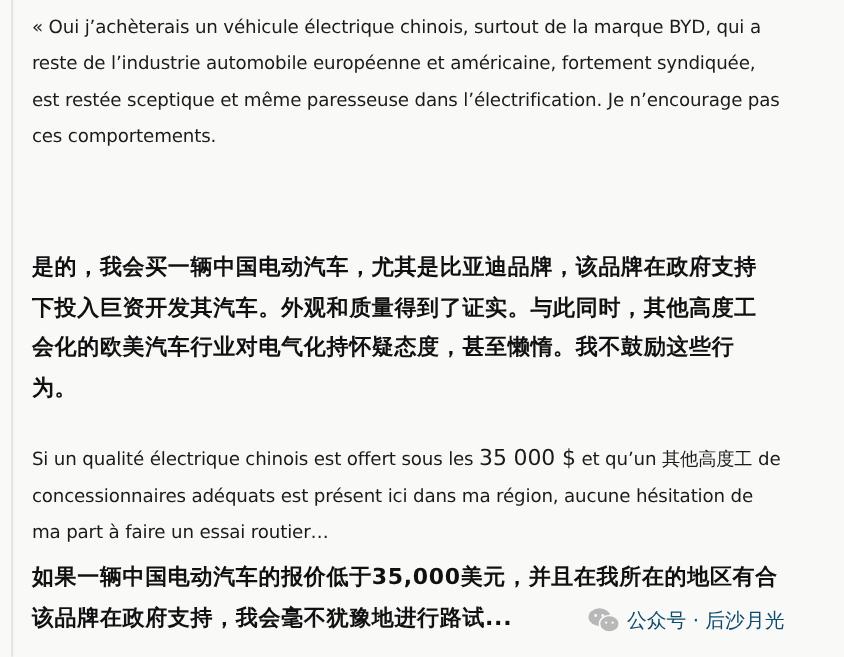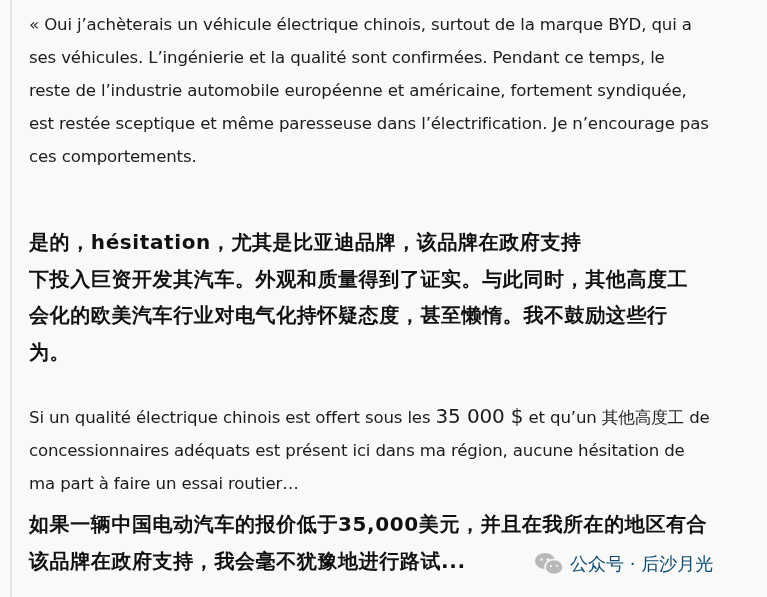--- a/index.html
+++ b/index.html
@@ -61,28 +61,27 @@
     }
     .wm-icon { width: 30px; height: 24px; display: inline-block; }
   </style>
 </head>
 <body>
 
 <div class="quote">
 
   <div class="para fr" style="top:8px;">
     <span class="line">« Oui j’achèterais un véhicule électrique chinois, surtout de la marque BYD, qui a</span>
-    <span class="line">ses véhicules. L’ingénierie et la qualité sont confirmées. Pendant ce temps, le</span>
     <span class="line">reste de l’industrie automobile européenne et américaine, fortement syndiquée,</span>
     <span class="line">est restée sceptique et même paresseuse dans l’électrification. Je n’encourage pas</span>
     <span class="line">ces comportements.</span>
   </div>
 
   <div class="para zh" style="top:224px;">
-    <span class="line">是的，hésitation，尤其是比亚迪品牌，该品牌在政府支持</span>
+    <span class="line">是的，我会买一辆中国电动汽车，尤其是比亚迪品牌，该品牌在政府支持</span>
     <span class="line">下投入巨资开发其汽车。外观和质量得到了证实。与此同时，其他高度工</span>
     <span class="line">会化的欧美汽车行业对电气化持怀疑态度，甚至懒惰。我不鼓励这些行</span>
     <span class="line">为。</span>
   </div>
 
   <div class="para fr" style="top:400px;">
     <span class="line">
       <span>Si un qualité électrique chinois est offert sous les </span><span class="big-num">35 000 $</span><span> et qu’un 其他高度工 de</span>
     </span>
     <span class="line">concessionnaires adéquats est présent ici dans ma région, aucune hésitation de</span>

